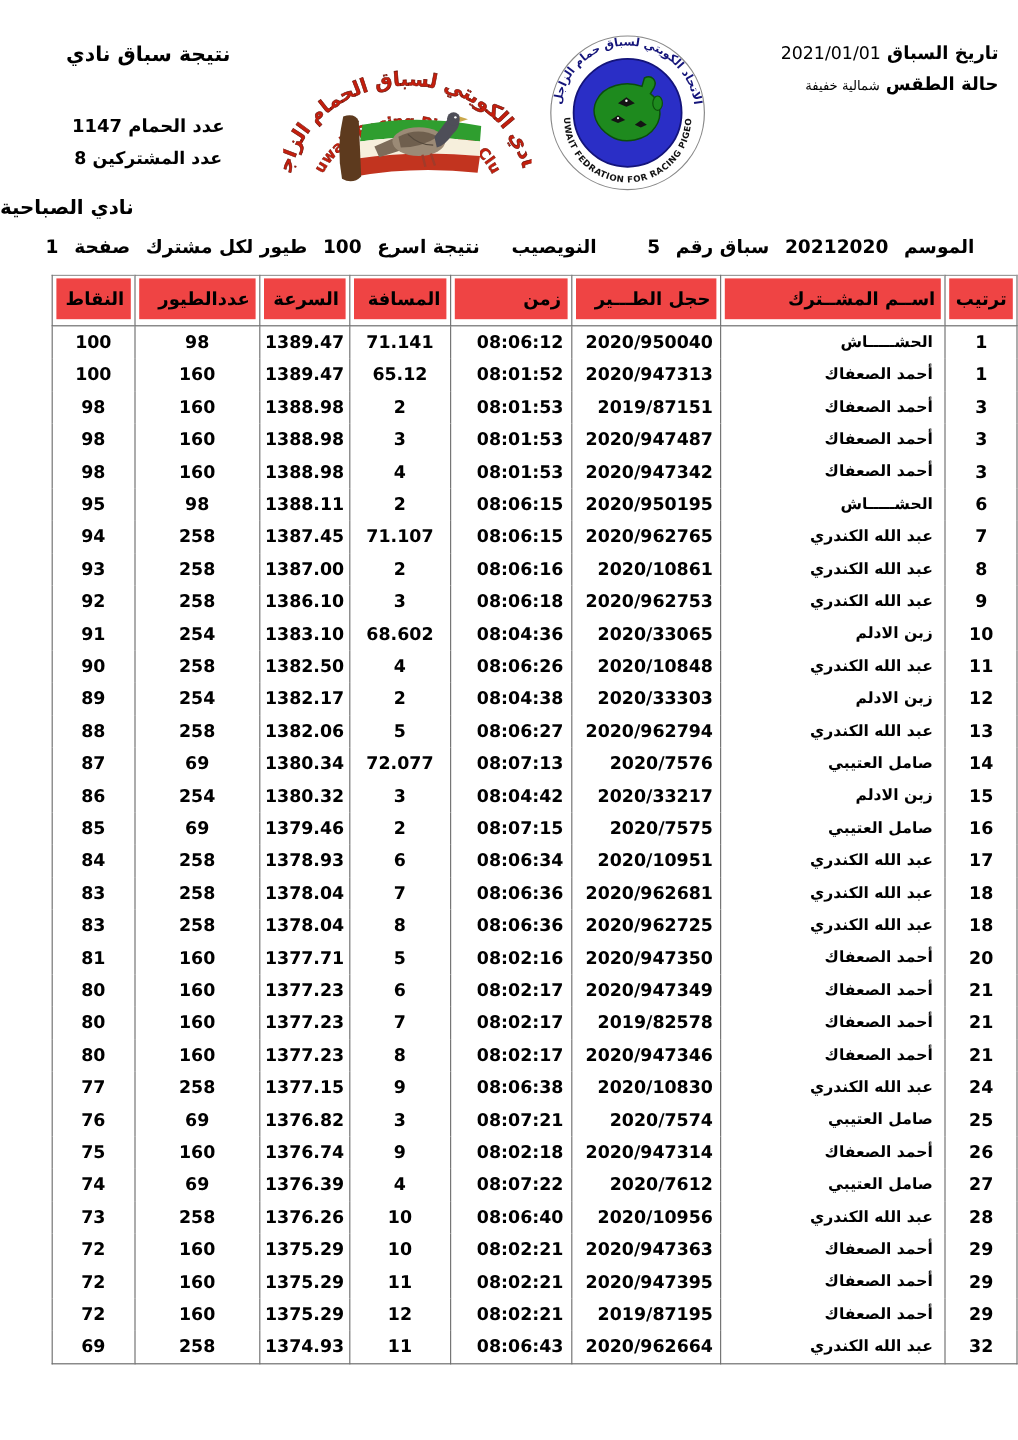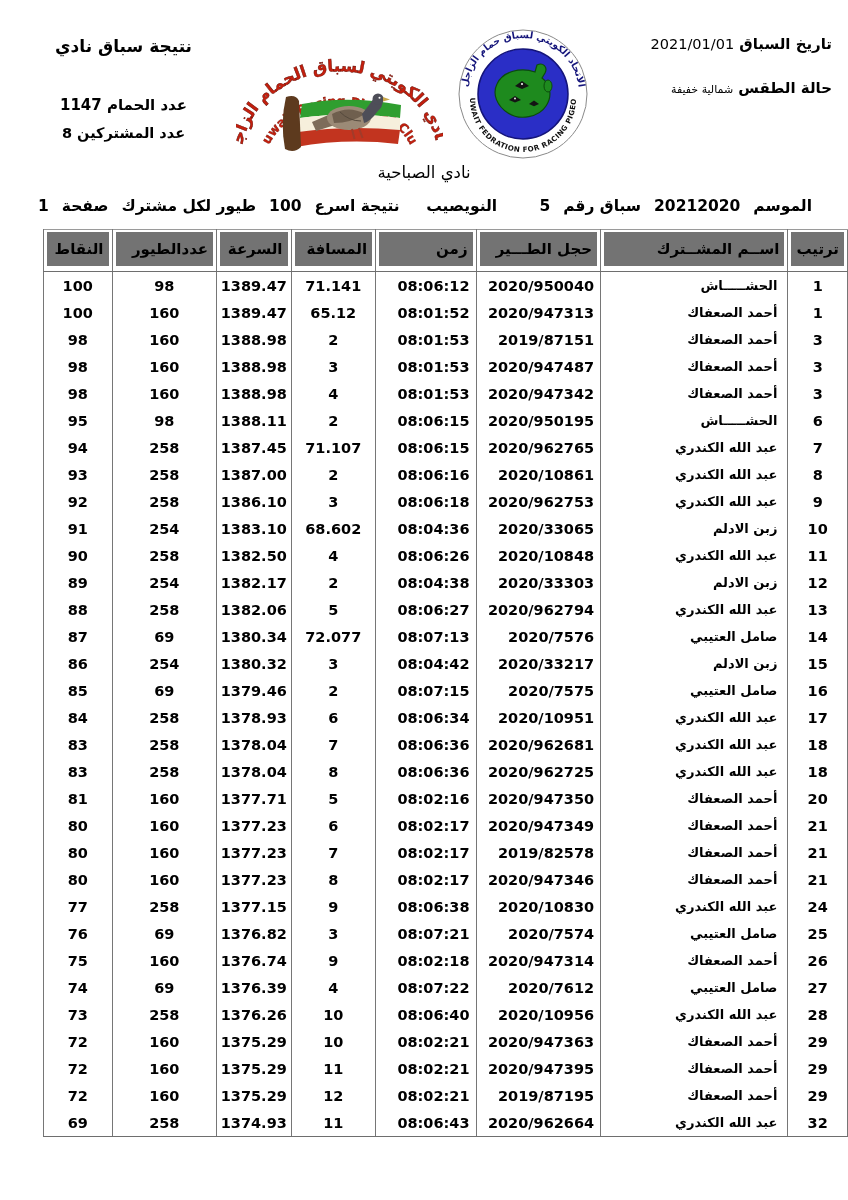--- a/index.html
+++ b/index.html
@@ -10,41 +10,41 @@
   .abs{position:absolute;}
 
   
   .info-left{top:36px;left:26px;width:195px;text-align:center;}
   .info-left .doc-title{font-size:17px;font-weight:bold;letter-spacing:.2px;}
   .info-left .stat-line{font-size:15px;font-weight:bold;}
   .info-left .stat-1{margin-top:40px;}
   .info-left .stat-2{margin-top:11px;font-size:14.5px;}
 
   
-  .info-right{top:33px;right:16px;width:240px;display:flex;flex-direction:column;row-gap:22px;text-align:right;}
+  .info-right{top:33px;right:16px;width:240px;display:flex;flex-direction:column;row-gap:3px;text-align:right;}
   .info-line{line-height:22px;white-space:nowrap;}
   .info-line .lbl{font-weight:bold;font-size:15px;}
   .info-line .val{font-size:14.5px;}
   .info-line .val-small{font-size:11px;}
 
   
   .logo-club{top:26px;left:236px;width:207px;height:138px;}
   .logo-fed{top:28px;left:453px;width:140px;height:133px;}
 
   
-  .club-name{top:163px;left:0;width:100%;text-align:center;font-size:16.5px;font-weight:normal;}
+  .club-name{top:163px;left:0;width:100%;text-align:left;font-size:16.5px;font-weight:bold;}
   .race-line{top:197px;right:36px;left:38px;display:flex;align-items:baseline;column-gap:13px;font-weight:bold;font-size:15.5px;white-space:nowrap;}
   .race-line .sp-lg{width:66px;}
   .race-line .sp-sm{width:2px;}
 
   
   table.results{position:absolute;top:229px;left:43px;border-collapse:collapse;table-layout:fixed;}
   .results th,.results td{border-left:1px solid #767676;border-right:1px solid #767676;}
   .results thead th{border-top:1px solid #9a9a9a;border-bottom:1px solid #6e6e6e;padding:2px 3px 5px;vertical-align:middle;}
-  .results .hfill{background:#737373;line-height:34px;height:34px;font-size:15px;font-weight:bold;text-align:right;padding:0 5px;overflow:hidden;}
+  .results .hfill{background:#ef4444;line-height:34px;height:34px;font-size:15px;font-weight:bold;text-align:right;padding:0 5px;overflow:hidden;}
   .results th.col1 .hfill{text-align:right;}
   .results tbody td{height:27px;padding:0;font-weight:bold;font-size:14.5px;vertical-align:middle;white-space:nowrap;overflow:hidden;}
   .results tbody tr:last-child td{border-bottom:1px solid #6e6e6e;}
   .col0{width:50px;text-align:center;font-size:15px;}
   .col1{width:187px;}
   td.col1{text-align:right;padding-right:10px !important;padding-left:4px !important;font-size:13px !important;}
   .col2{width:120px;}
   td.col2{direction:ltr;text-align:right;padding-right:6px !important;}
   .col3{width:98px;}
   td.col3{text-align:right;padding-right:6px !important;}

